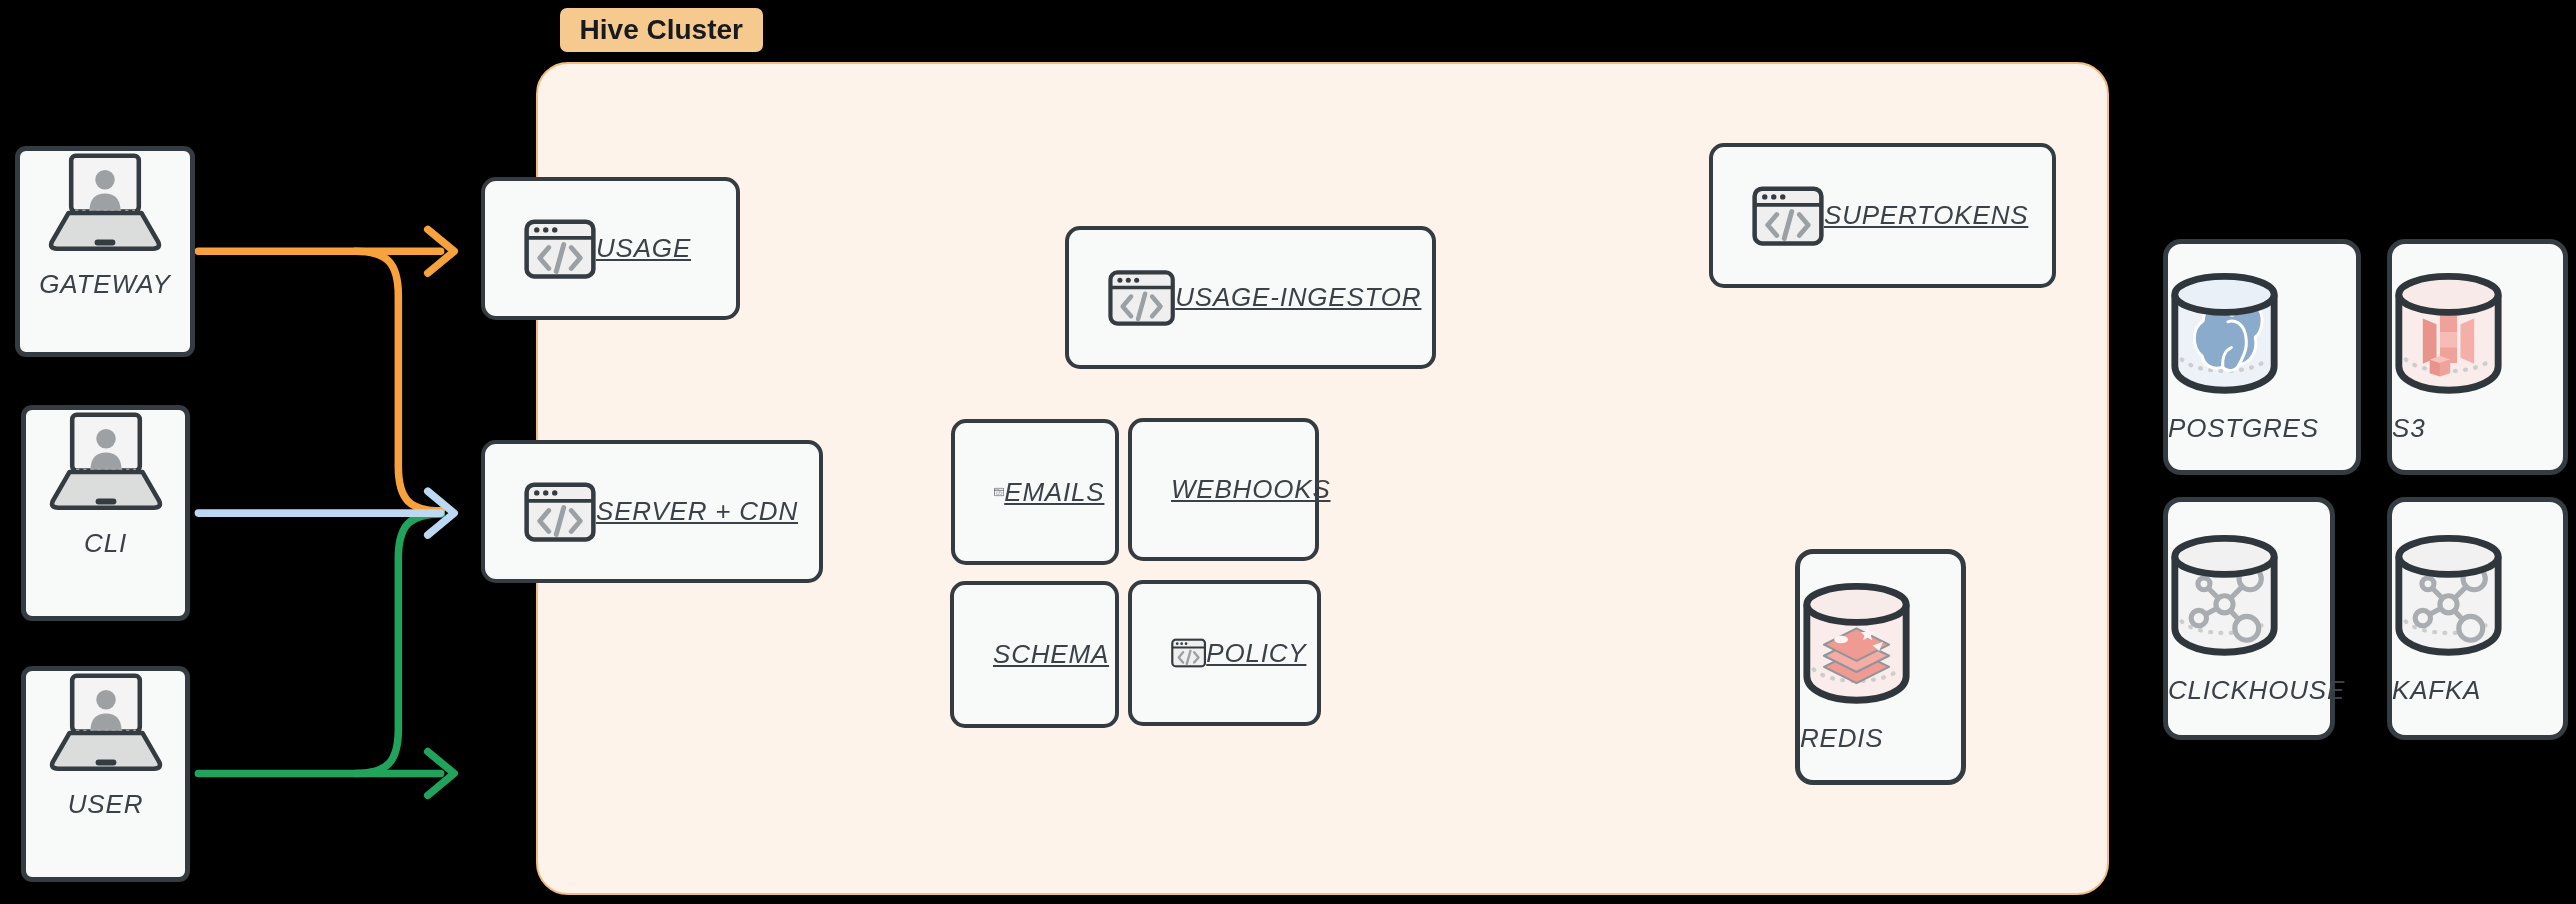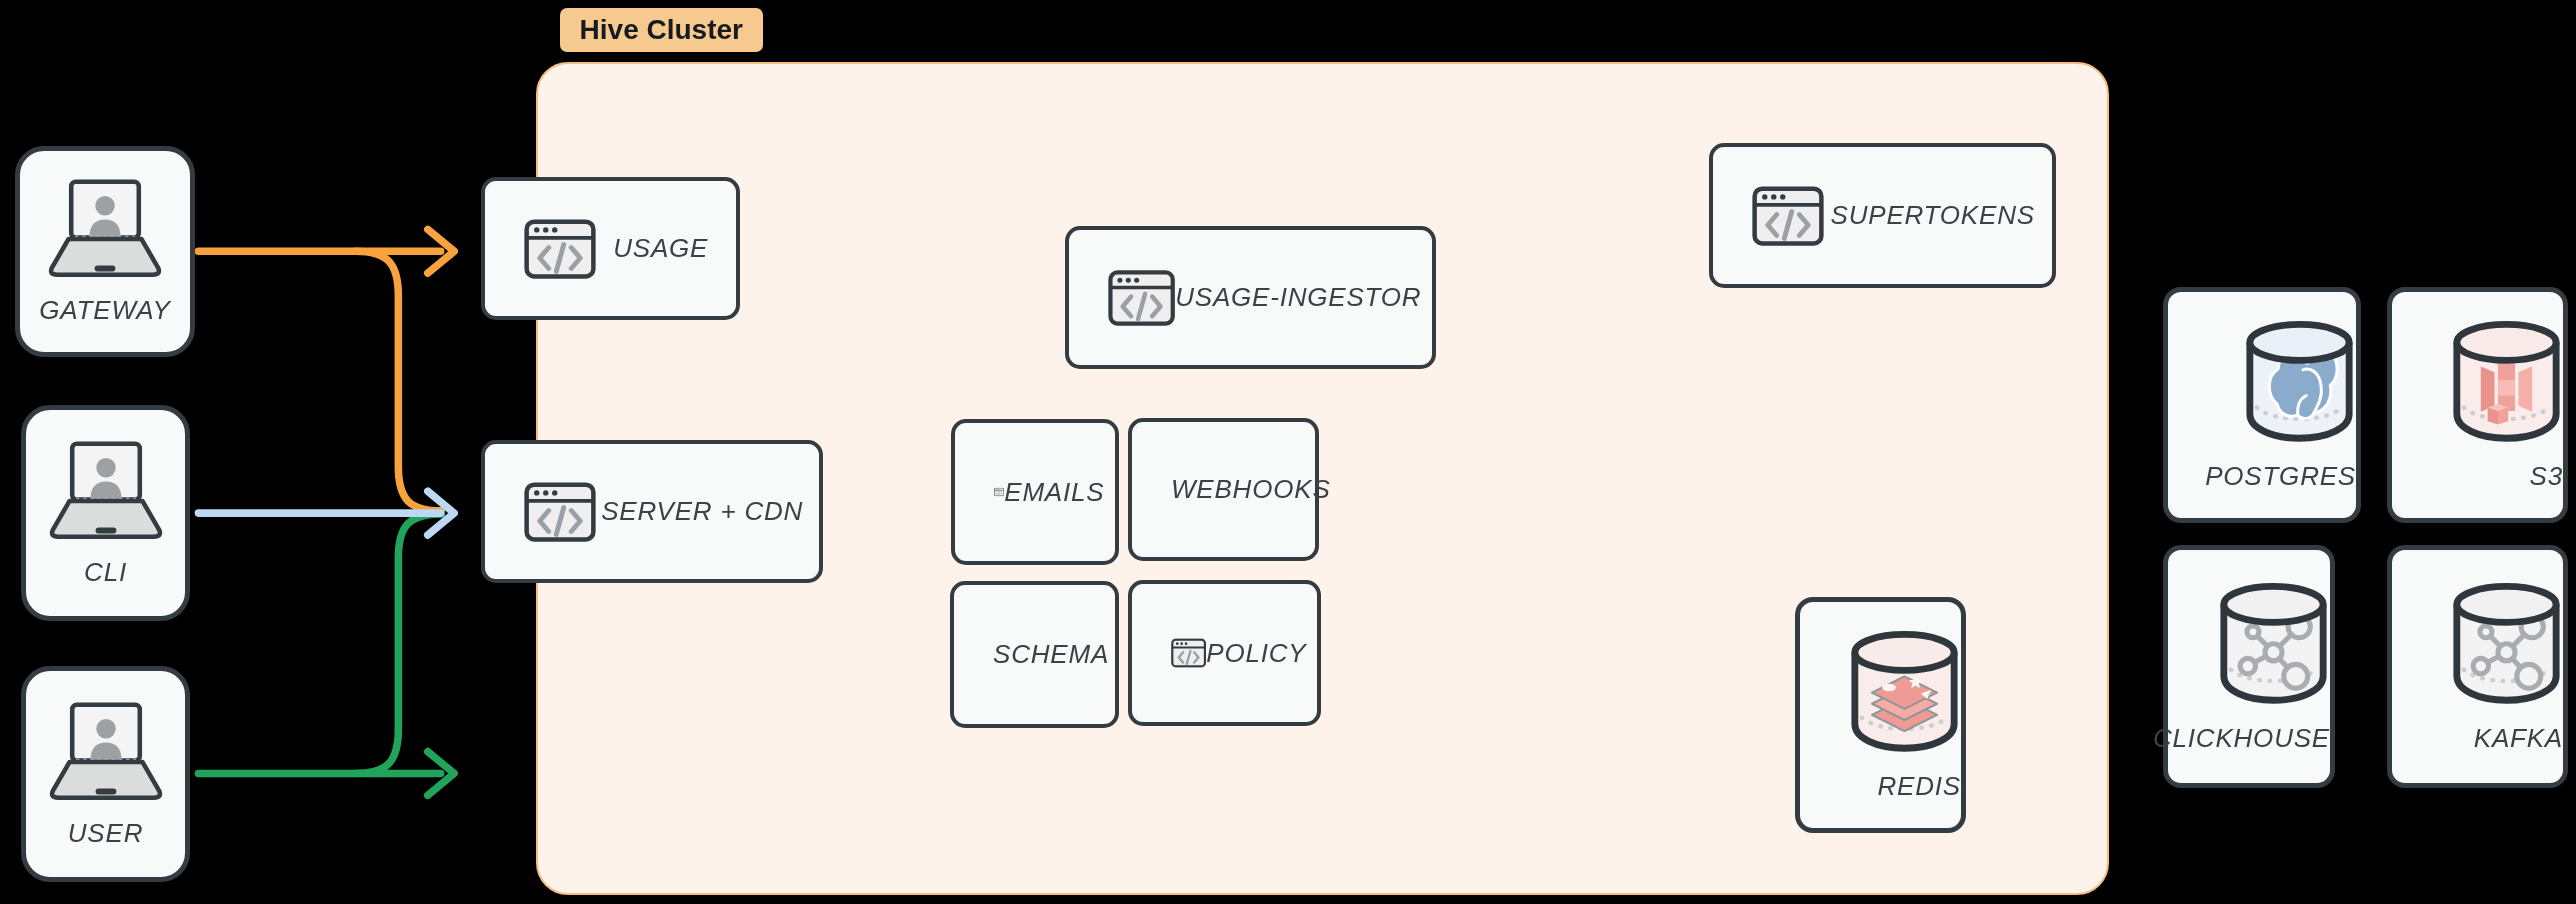--- a/index.html
+++ b/index.html
@@ -8,25 +8,25 @@
   
   .cluster{position:absolute;left:536px;top:62px;width:1569px;height:829px;
            background:#FDF3EA;border:2.3px solid #F3BC80;border-radius:32px;z-index:1;}
   .badge{position:absolute;left:536px;top:7.5px;height:44px;line-height:44px;
          padding:0 19.6px;background:#F6CA8F;border-radius:7px;color:#171B20;
          font-size:28px;font-weight:700;z-index:6;margin-left:24px;}
   
   .node{position:absolute;background:#F8F9F9;border:4.5px solid #343B41;z-index:3;
         display:flex;box-sizing:border-box;}
   .service{border-radius:15px;flex-direction:row;align-items:center;padding-left:39px;}
-  .service .label{flex:1;text-align:center;padding-right:10.6px;}
-  .actor{border-width:5.3px;border-radius:29px;flex-direction:column;align-items:center;
-         justify-content:center;gap:15px;}
-  .store{border-width:5.3px;border-radius:18px;flex-direction:column;align-items:flex-end;
-         justify-content:center;gap:12px;margin-top:48px;}
+  .service .label{flex:1;text-align:left;padding-right:10.6px;text-decoration:underline;}
+  .actor{border-width:5.3px;border-radius:11px;flex-direction:column;align-items:center;
+         gap:15px;}
+  .store{border-width:5.3px;border-radius:18px;flex-direction:column;align-items:flex-start;
+         justify-content:center;gap:12px;}
   .label{font-style:italic;color:#3A4147;font-size:26px;letter-spacing:0.8px;white-space:nowrap;}
   
   #edges{position:absolute;left:0;top:0;z-index:2;pointer-events:none;}
   svg.icon{display:block;}
 </style>
 </head>
 <body>
 
 <div id="canvas">
 

